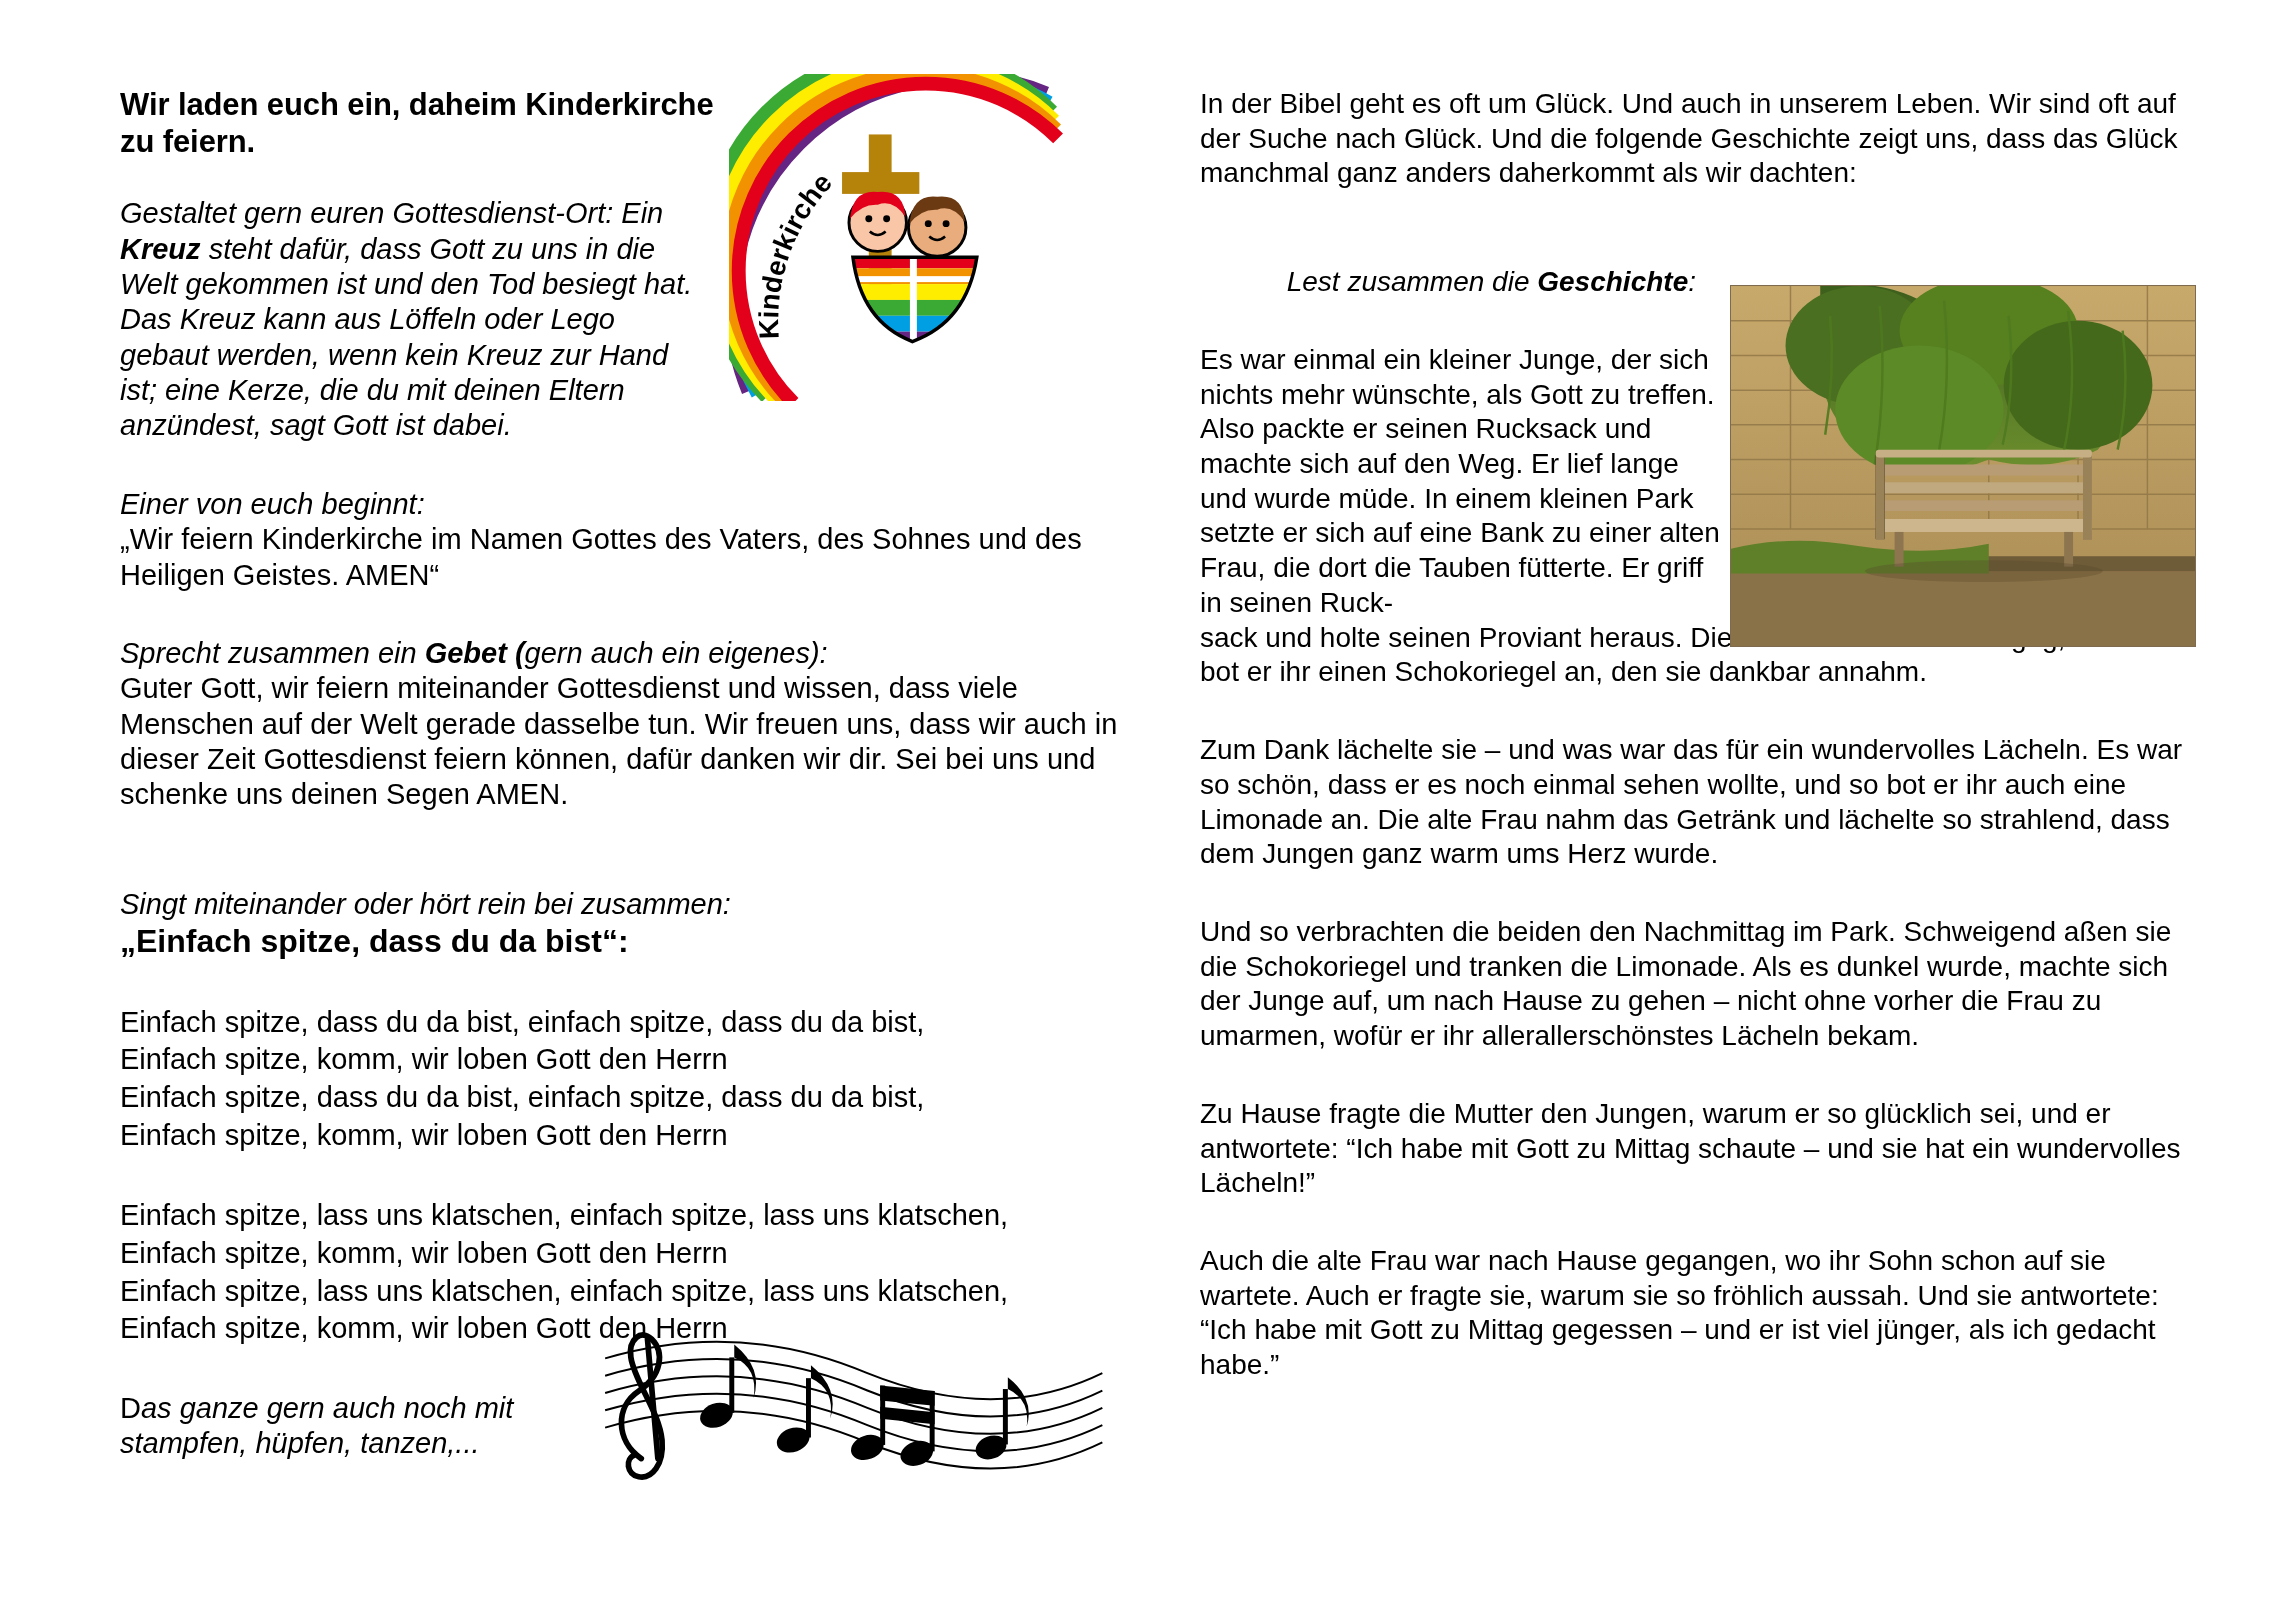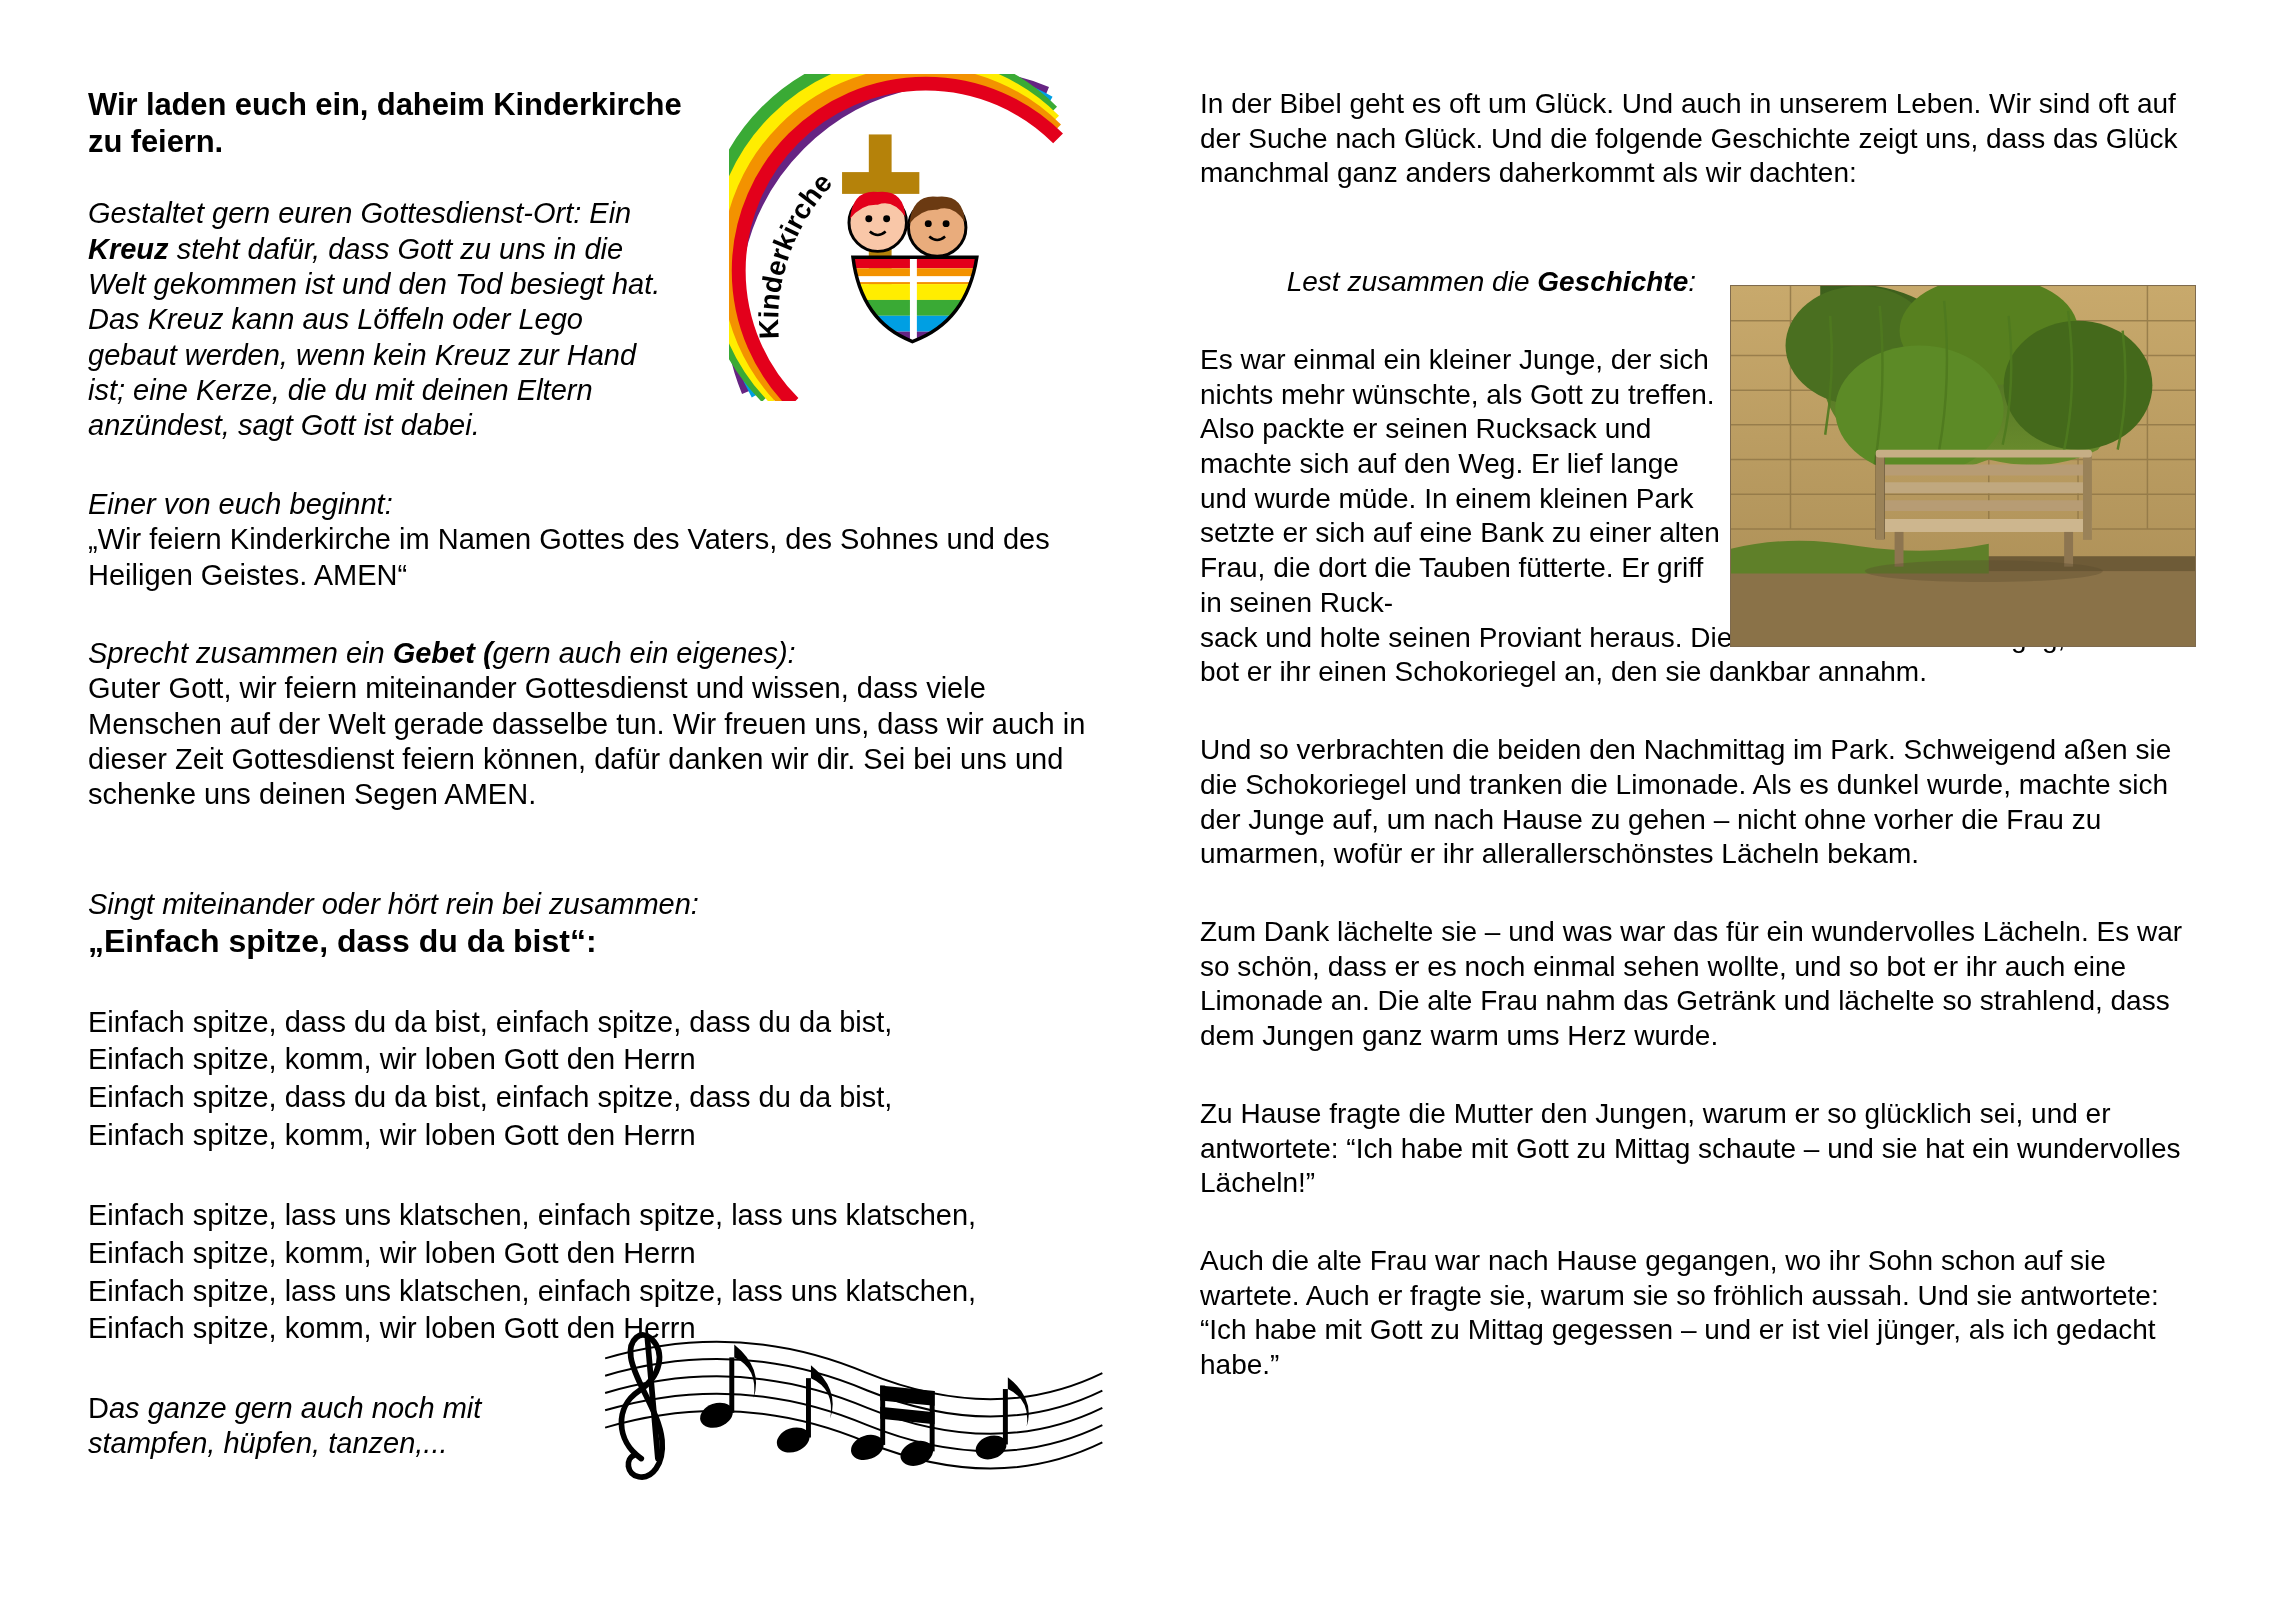--- a/index.html
+++ b/index.html
@@ -16,21 +16,21 @@
     overflow: hidden;
   }
   .page {
     position: relative;
     width: 2295px;
     height: 1623px;
     box-sizing: border-box;
   }
   .col-left {
     position: absolute;
-    left: 88px;
+    left: 120px;
     top: 87px;
     width: 1016px;
   }
   .col-right {
     position: absolute;
     left: 1200px;
     top: 87px;
     width: 996px;
   }
 
@@ -166,22 +166,22 @@
     <p class="body-txt-r">In der Bibel geht es oft um Glück. Und auch in unserem Leben. Wir sind oft auf der Suche nach Glück. Und die folgende Geschichte zeigt uns, dass das Glück manchmal ganz anders daherkommt als wir dachten:</p>
 
     <p class="body-txt-r block-xl" style="width:496px;text-align:right;">
       <span class="ital">Lest zusammen die </span><span class="ital bold">Geschichte</span><span class="ital">:</span>
     </p>
 
     <p class="body-txt-r block-lg story-col">Es war einmal ein kleiner Junge, der sich nichts mehr wünschte, als Gott zu treffen. Also packte er seinen Rucksack und machte sich auf den Weg. Er lief lange und wurde müde. In einem kleinen Park setzte er sich auf eine Bank zu einer alten Frau, die dort die Tauben fütterte. Er griff in seinen Ruck-</p>
 
     <p class="body-txt-r story-para-wrap" style="margin-top:0;">sack und holte seinen Proviant heraus. Die alte Frau schaute hungrig, und so bot er ihr einen Schokoriegel an, den sie dankbar annahm.</p>
 
+    <p class="body-txt-r block-lg story-para-wrap">Zum Dank lächelte sie – und was war das für ein wundervolles Lächeln. Es war so schön, dass er es noch einmal sehen wollte, und so bot er ihr auch eine Limonade an. Die alte Frau nahm das Getränk und lächelte so strahlend, dass dem Jungen ganz warm ums Herz wurde.</p>
     <p class="body-txt-r block-lg story-para-wrap">Und so verbrachten die beiden den Nachmittag im Park. Schweigend aßen sie die Schokoriegel und tranken die Limonade. Als es dunkel wurde, machte sich der Junge auf, um nach Hause zu gehen – nicht ohne vorher die Frau zu umarmen, wofür er ihr allerallerschönstes Lächeln bekam.</p>
-    <p class="body-txt-r block-lg story-para-wrap">Zum Dank lächelte sie – und was war das für ein wundervolles Lächeln. Es war so schön, dass er es noch einmal sehen wollte, und so bot er ihr auch eine Limonade an. Die alte Frau nahm das Getränk und lächelte so strahlend, dass dem Jungen ganz warm ums Herz wurde.</p>
     <p class="body-txt-r block-lg story-para-wrap">Zu Hause fragte die Mutter den Jungen, warum er so glücklich sei, und er antwortete: “Ich habe mit Gott zu Mittag schaute – und sie hat ein wundervolles Lächeln!”</p>
     <p class="body-txt-r block-lg story-para-wrap">Auch die alte Frau war nach Hause gegangen, wo ihr Sohn schon auf sie wartete. Auch er fragte sie, warum sie so fröhlich aussah. Und sie antwortete: “Ich habe mit Gott zu Mittag gegessen – und er ist viel jünger, als ich gedacht habe.”</p>
   </div>
 
   <div class="logo">
     <svg viewBox="0 0 700 660" width="347" height="327" xmlns="http://www.w3.org/2000/svg">
 
       <g fill="none" stroke-linecap="butt">
         <path d="M 40 640 A 460 460 0 0 1 640 40" stroke="#662483" stroke-width="30"></path>
         <path d="M 58 646 A 432 432 0 0 1 646 58" stroke="#009fe3" stroke-width="28"></path>

